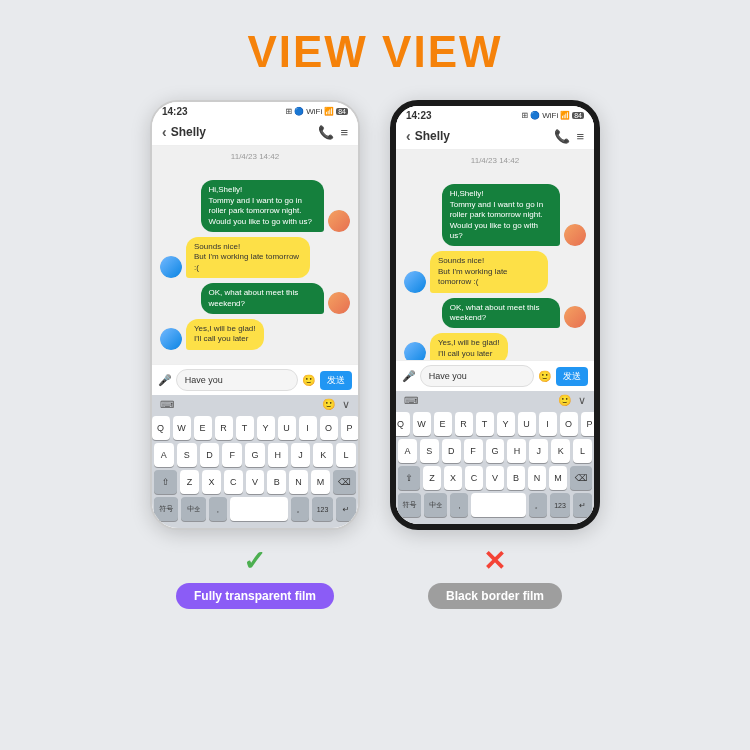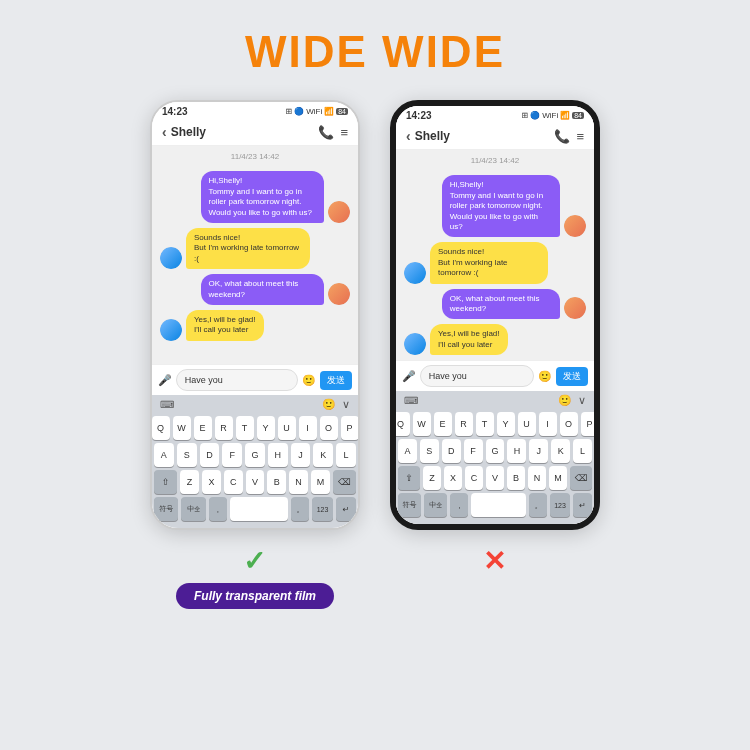--- a/index.html
+++ b/index.html
@@ -134,21 +134,21 @@
       overflow: hidden;
       display: flex;
       flex-direction: column;
       gap: 5px;
     }
 
     .chat-date {
       text-align: center;
       font-size: 8px;
       color: #999;
-      margin-bottom: 5px;
+      margin-bottom: 14px;
     }
 
     
     .msg-row {
       display: flex;
       align-items: flex-end;
       gap: 4px;
     }
 
     .msg-row.sent { justify-content: flex-end; }
@@ -157,21 +157,21 @@
     .bubble {
       border-radius: 12px;
       padding: 5px 8px;
       font-size: 9px;
       line-height: 1.3;
       max-width: 65%;
       position: relative;
     }
 
     .bubble.sent {
-      background: #8b5cf6;
+      background: #15803d;
       color: #fff;
       border-bottom-right-radius: 3px;
     }
 
     .bubble.received {
       background: #fde047;
       color: #333;
       border-bottom-left-radius: 3px;
     }
 
@@ -322,28 +322,28 @@
     }
 
     .label-pill {
       border-radius: 20px;
       padding: 6px 18px;
       font-size: 12px;
       font-weight: 600;
       color: #fff;
     }
 
-    .label-pill.blue { background: #4c1d95; font-style: italic; }
+    .label-pill.blue { background: #8b5cf6; }
     .label-pill.gray { background: #9e9e9e; }
   </style>
 </head>
 <body>
 
 <div class="header">
-  <div class="title">WIDE WIDE</div>
+  <div class="title">VIEW VIEW</div>
 </div>
 
 <div class="phones-container">
 
   <div class="phone-wrapper">
     <div class="phone phone-transparent">
       <div class="phone-screen">
 
         <div class="status-bar">
           <span class="status-time">14:23</span>
@@ -616,16 +616,17 @@
             <div class="key small-gray" style="flex:0.8;">。</div>
             <div class="key small-gray" style="flex:1.2;font-size:7px;">123</div>
             <div class="key small-gray" style="flex:1.2;">↵</div>
           </div>
         </div>
       </div>
     </div>
 
     <div class="phone-label">
       <span class="cross-mark">✕</span>
+      <div class="label-pill gray">Black border film</div>
     </div>
   </div>
 
 </div>
 
 </body></html>

